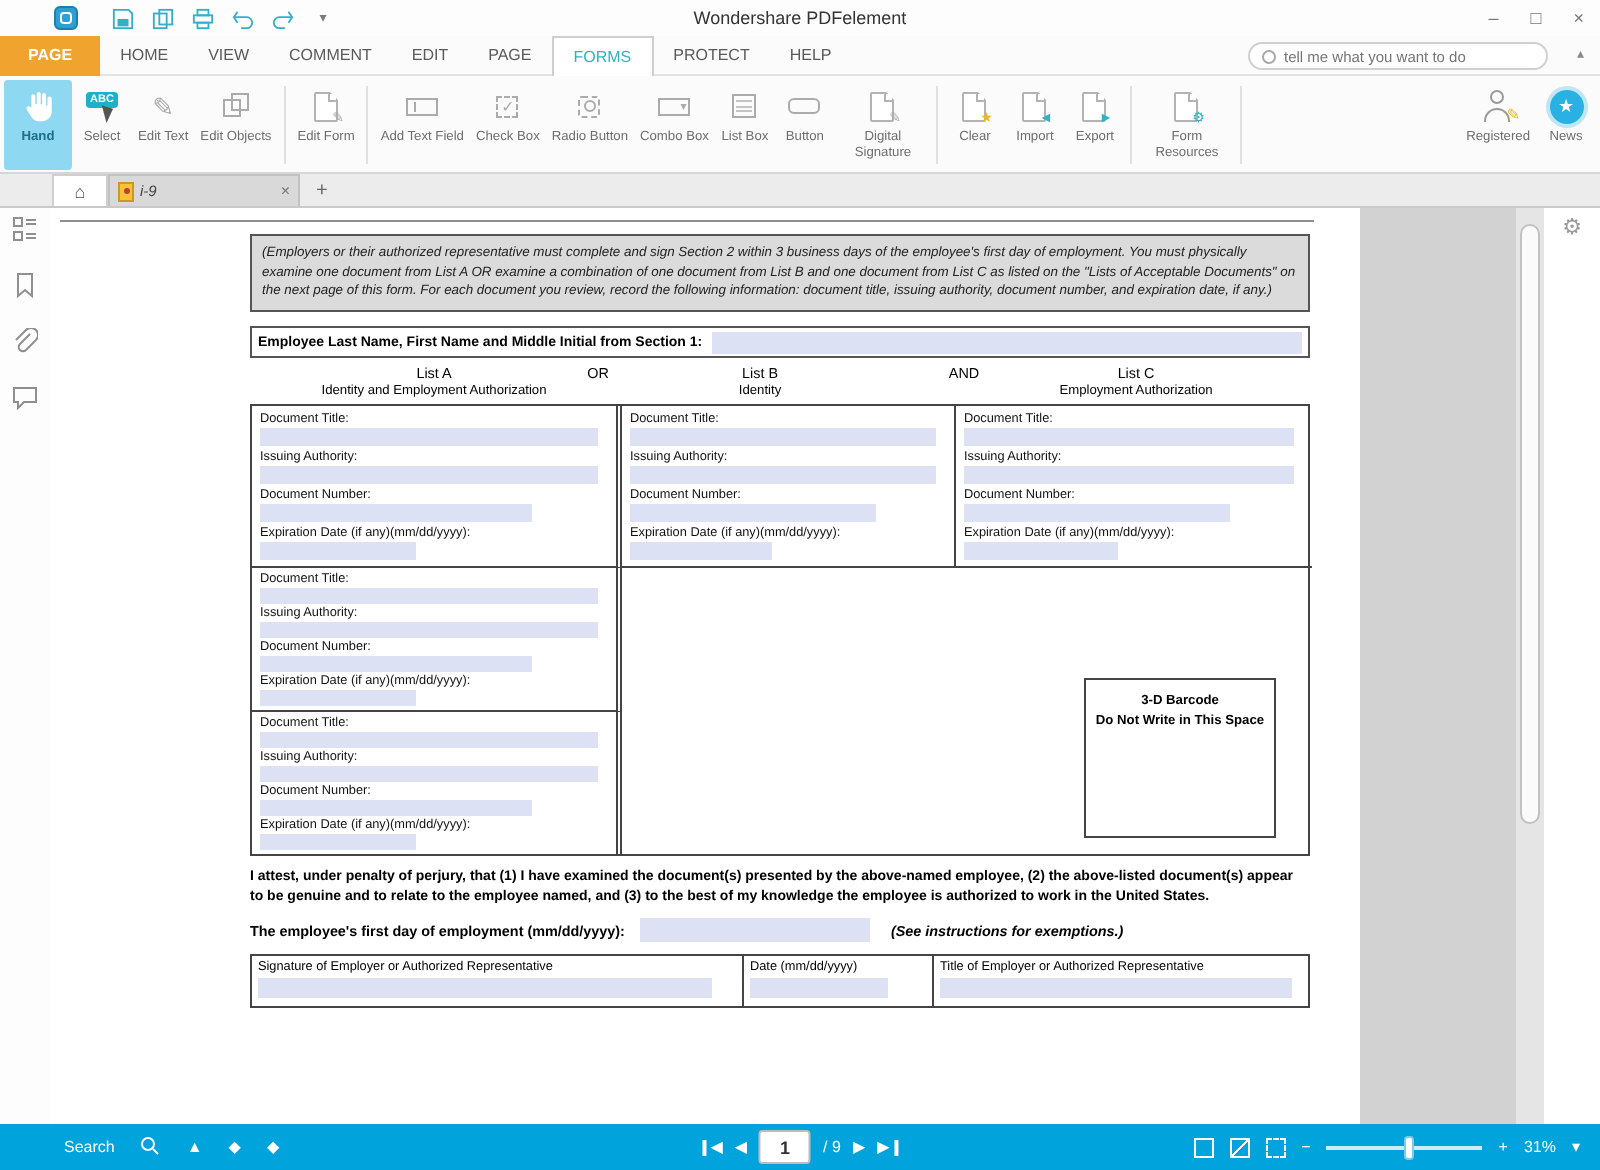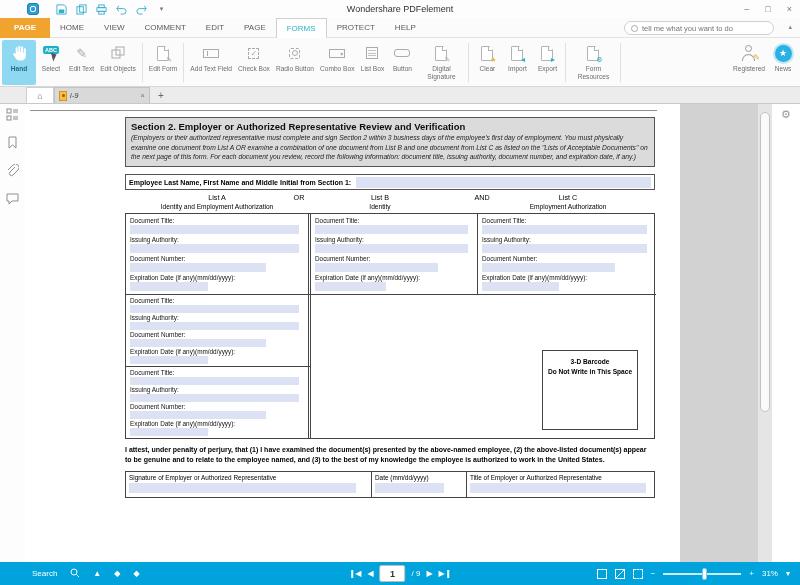--- a/index.html
+++ b/index.html
@@ -415,21 +415,20 @@
         </svg>
     </span>
   </div>
 
   <div class="page">
     <div class="page-topline"></div>
 
     <div class="form">
 
       <div class="s2-box">
-        <div class="s2-title">Section 2. Employer or Authorized Representative Review and Verification</div>
         <div class="s2-instr">(Employers or their authorized representative must complete and sign Section 2 within 3 business days of the employee's first day of employment. You must physically examine one document from List A OR examine a combination of one document from List B and one document from List C as listed on the "Lists of Acceptable Documents" on the next page of this form. For each document you review, record the following information: document title, issuing authority, document number, and expiration date, if any.)</div>
       </div>
 
       <div class="emp-row">
         <span class="emp-label">Employee Last Name, First Name and Middle Initial from Section 1:</span>
         <span class="emp-field"></span>
       </div>
 
       <div class="list-headers">
         <span class="lh" style="left:92px;">List A</span>
@@ -542,20 +541,25 @@
             </div>
           <div class="fgroup">
               <div class="flabel">Expiration Date (if any)(mm/dd/yyyy):</div>
             <div class="ffield w-exp"></div>
             </div>
         </div>
       </div>
 
       <div class="cert">
         <div class="cert-text">I attest, under penalty of perjury, that (1) I have examined the document(s) presented by the above-named employee, (2) the above-listed document(s) appear to be genuine and to relate to the employee named, and (3) to the best of my knowledge the employee is authorized to work in the United States.</div>
+        <div class="firstday">
+          <span>The employee's first day of employment (mm/dd/yyyy):</span>
+          <span class="fd-field"></span>
+          <span class="fd-note">(See instructions for exemptions.)</span>
+        </div>
       </div>
 
       <div class="sigtable">
         <div class="sig-cell">
           <div class="sig-label">Signature of Employer or Authorized Representative</div>
           <div class="sig-field" style="width:95%;"></div>
         </div>
         <div class="sig-cell">
           <div class="sig-label">Date (mm/dd/yyyy)</div>
           <div class="sig-field" style="width:78%;"></div>

